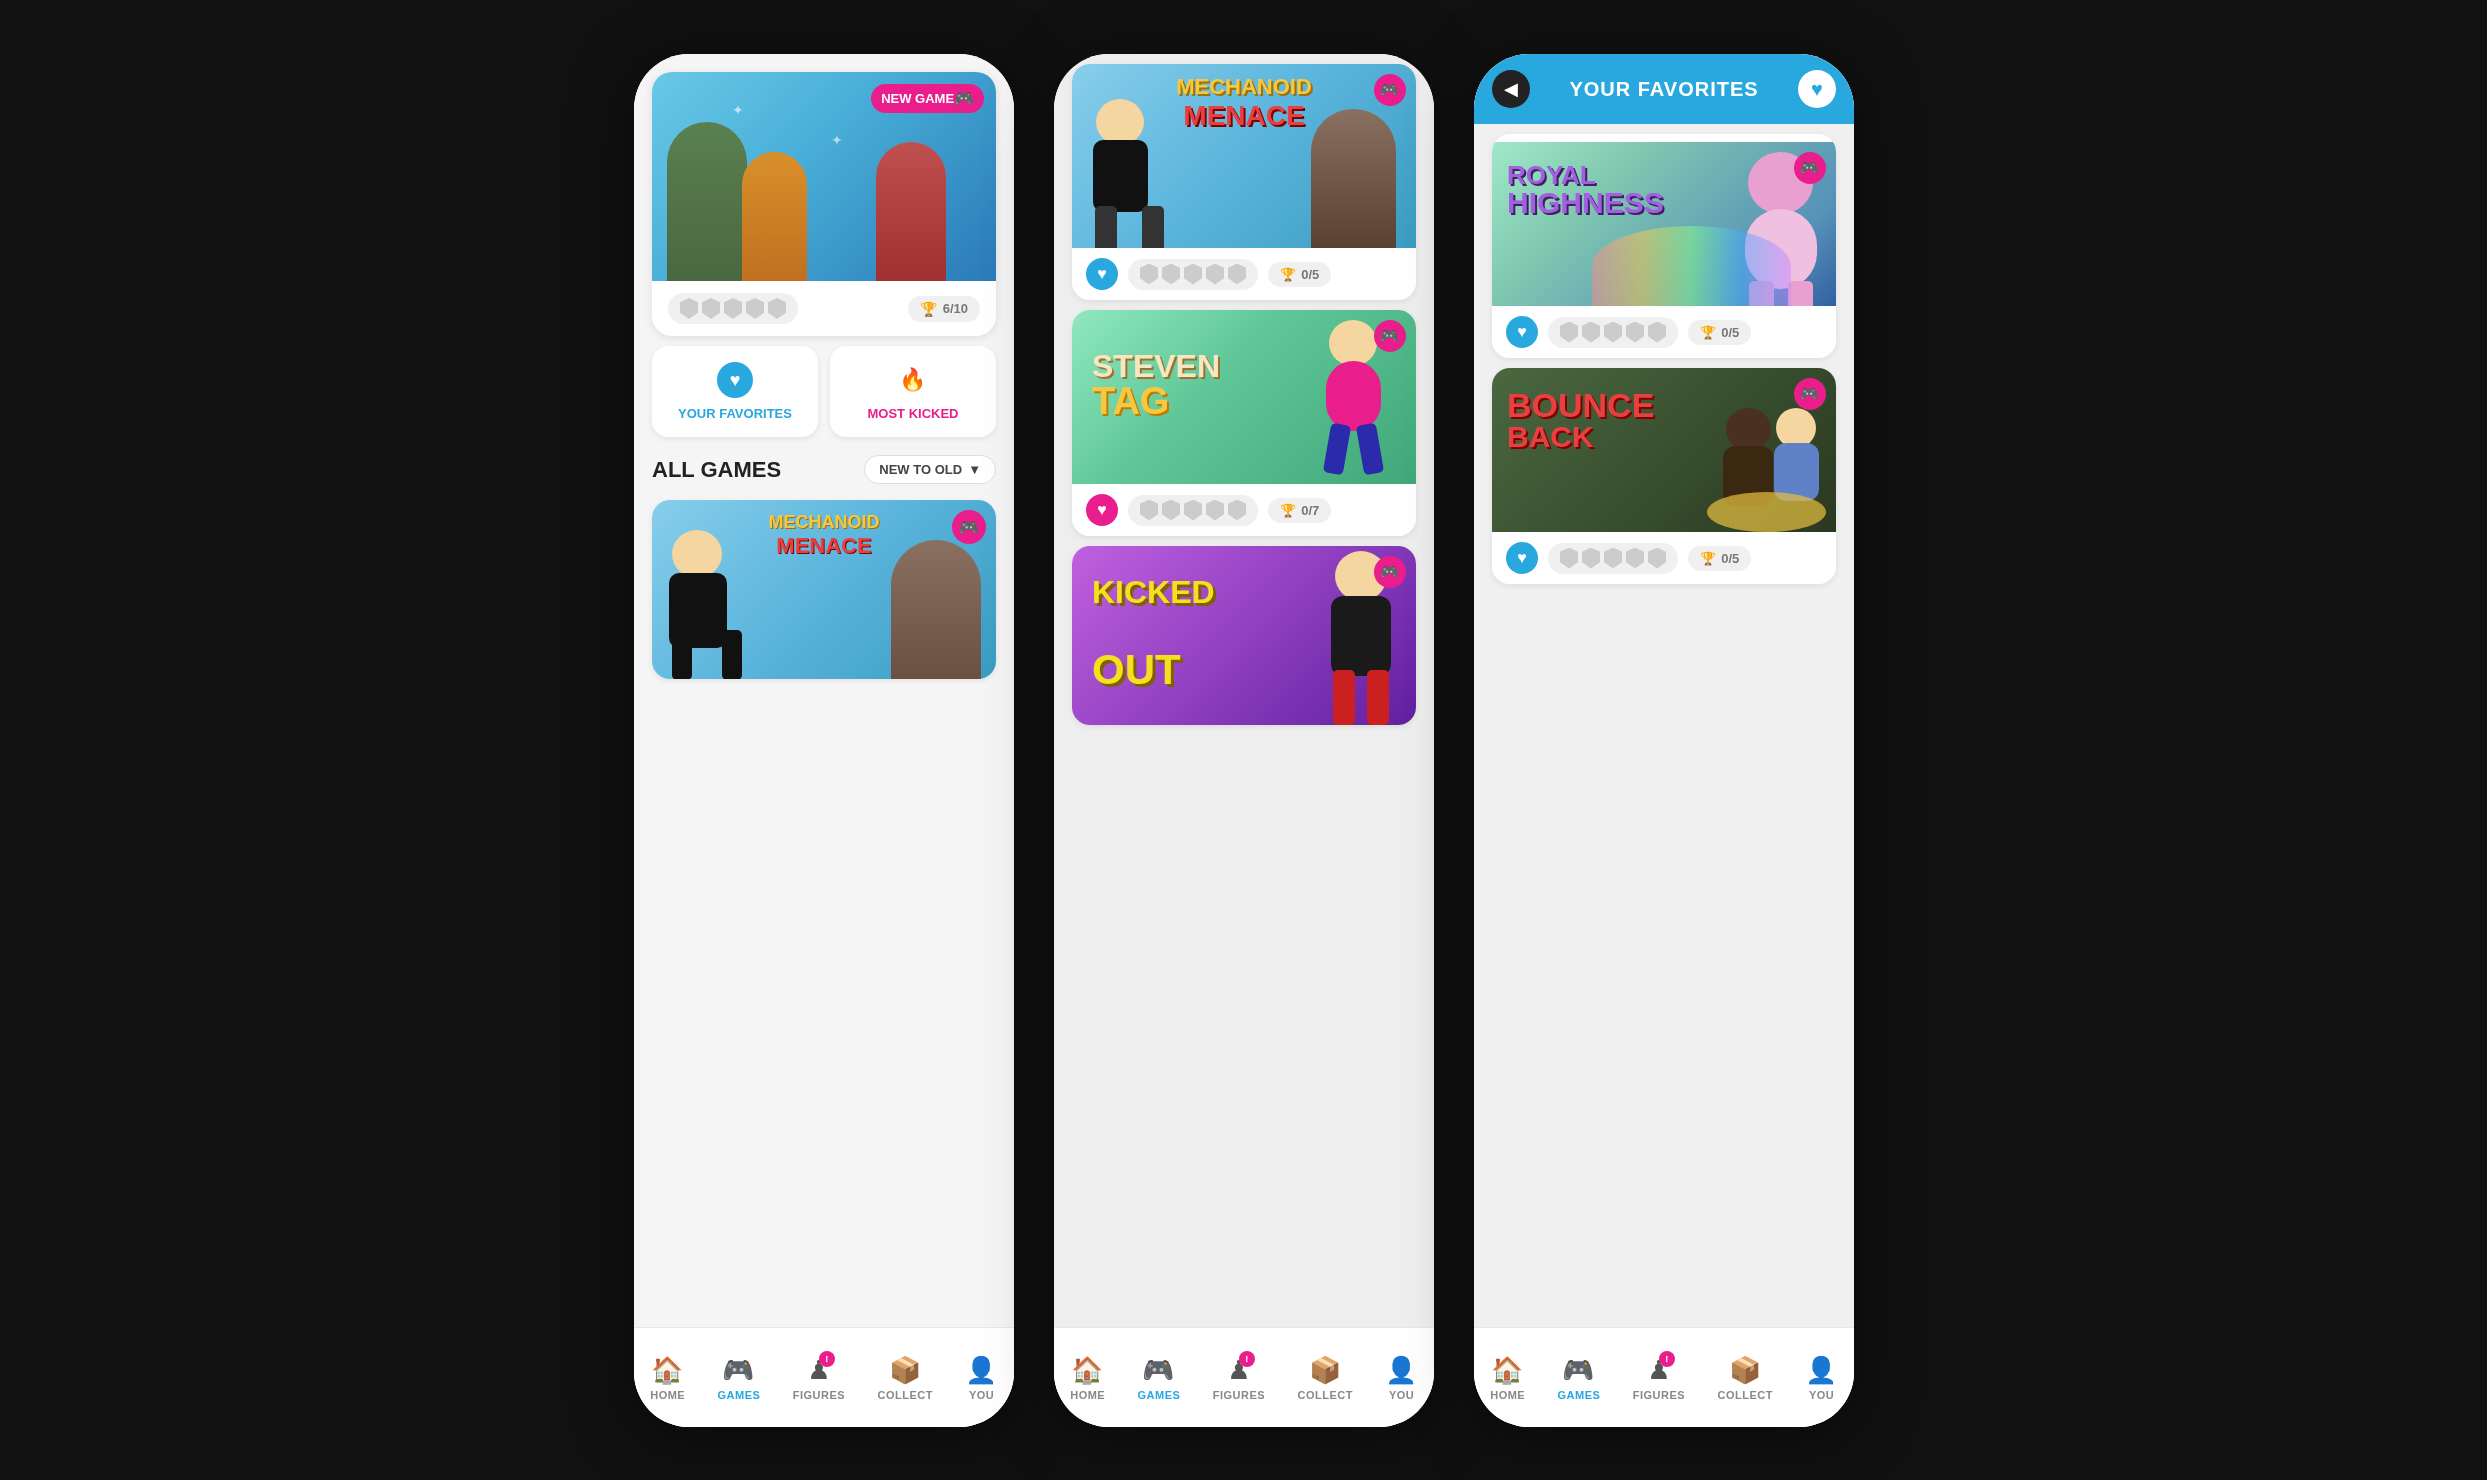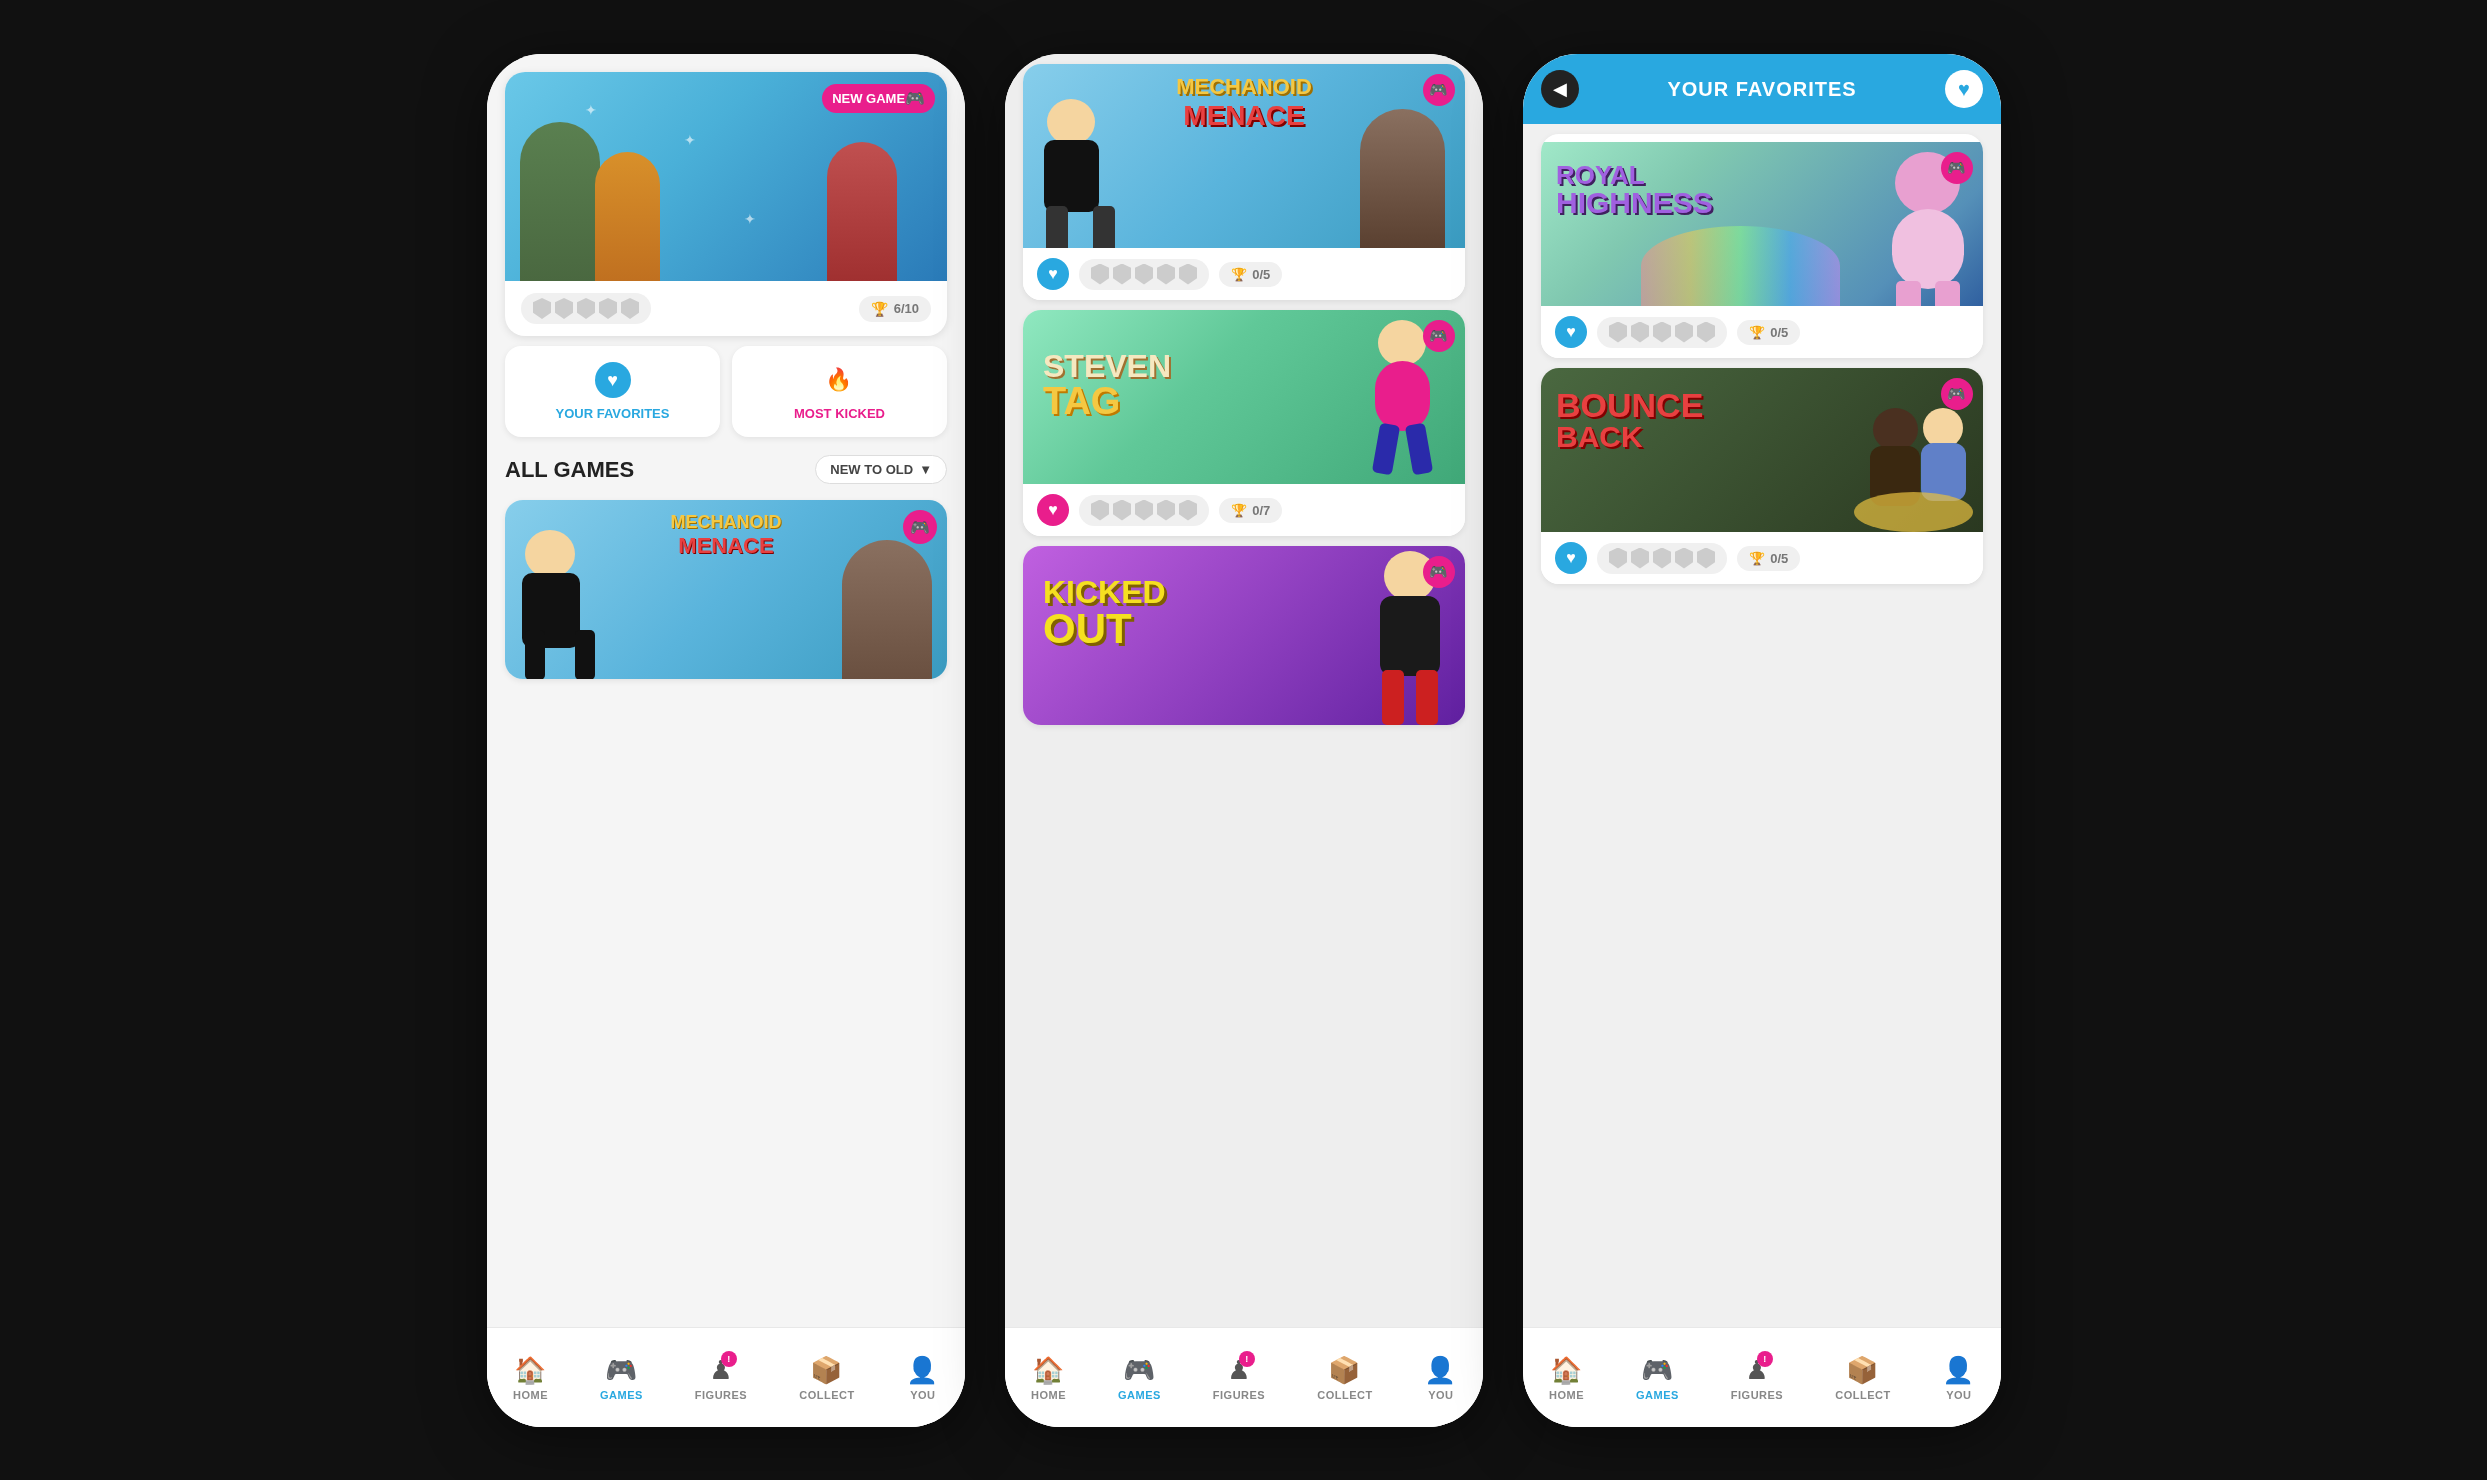--- a/index.html
+++ b/index.html
@@ -10,21 +10,21 @@
       display: flex;
       align-items: center;
       justify-content: center;
       gap: 40px;
       font-family: -apple-system, BlinkMacSystemFont, 'Segoe UI', Arial, sans-serif;
       overflow: hidden;
     }
 
     
     .phone {
-      width: 478px;
+      width: 380px;
       height: 1373px;
       background: #fff;
       border-radius: 55px;
       overflow: hidden;
       box-shadow: 0 10px 60px rgba(0,0,0,0.5);
       display: flex;
       flex-direction: column;
       position: relative;
     }
 
@@ -372,20 +372,21 @@
       text-transform: uppercase;
       line-height: 1;
     }
     .kicked-line2 {
       font-size: 42px;
       font-weight: 900;
       color: #f5e020;
       text-shadow: 3px 3px 0 #806000;
       text-transform: uppercase;
       line-height: 1;
+      margin-top: 41px;
     }
 
     
     .royal-title-text {
       position: absolute;
       top: 20px;
       left: 15px;
     }
     .royal-line1 {
       font-size: 26px;

